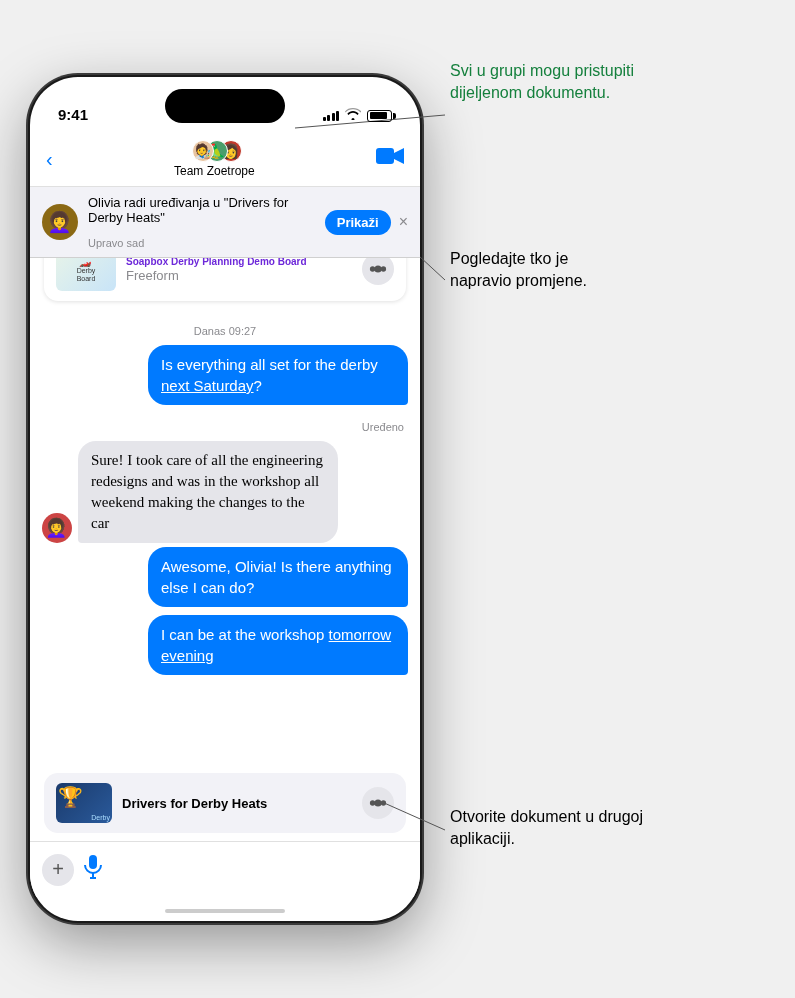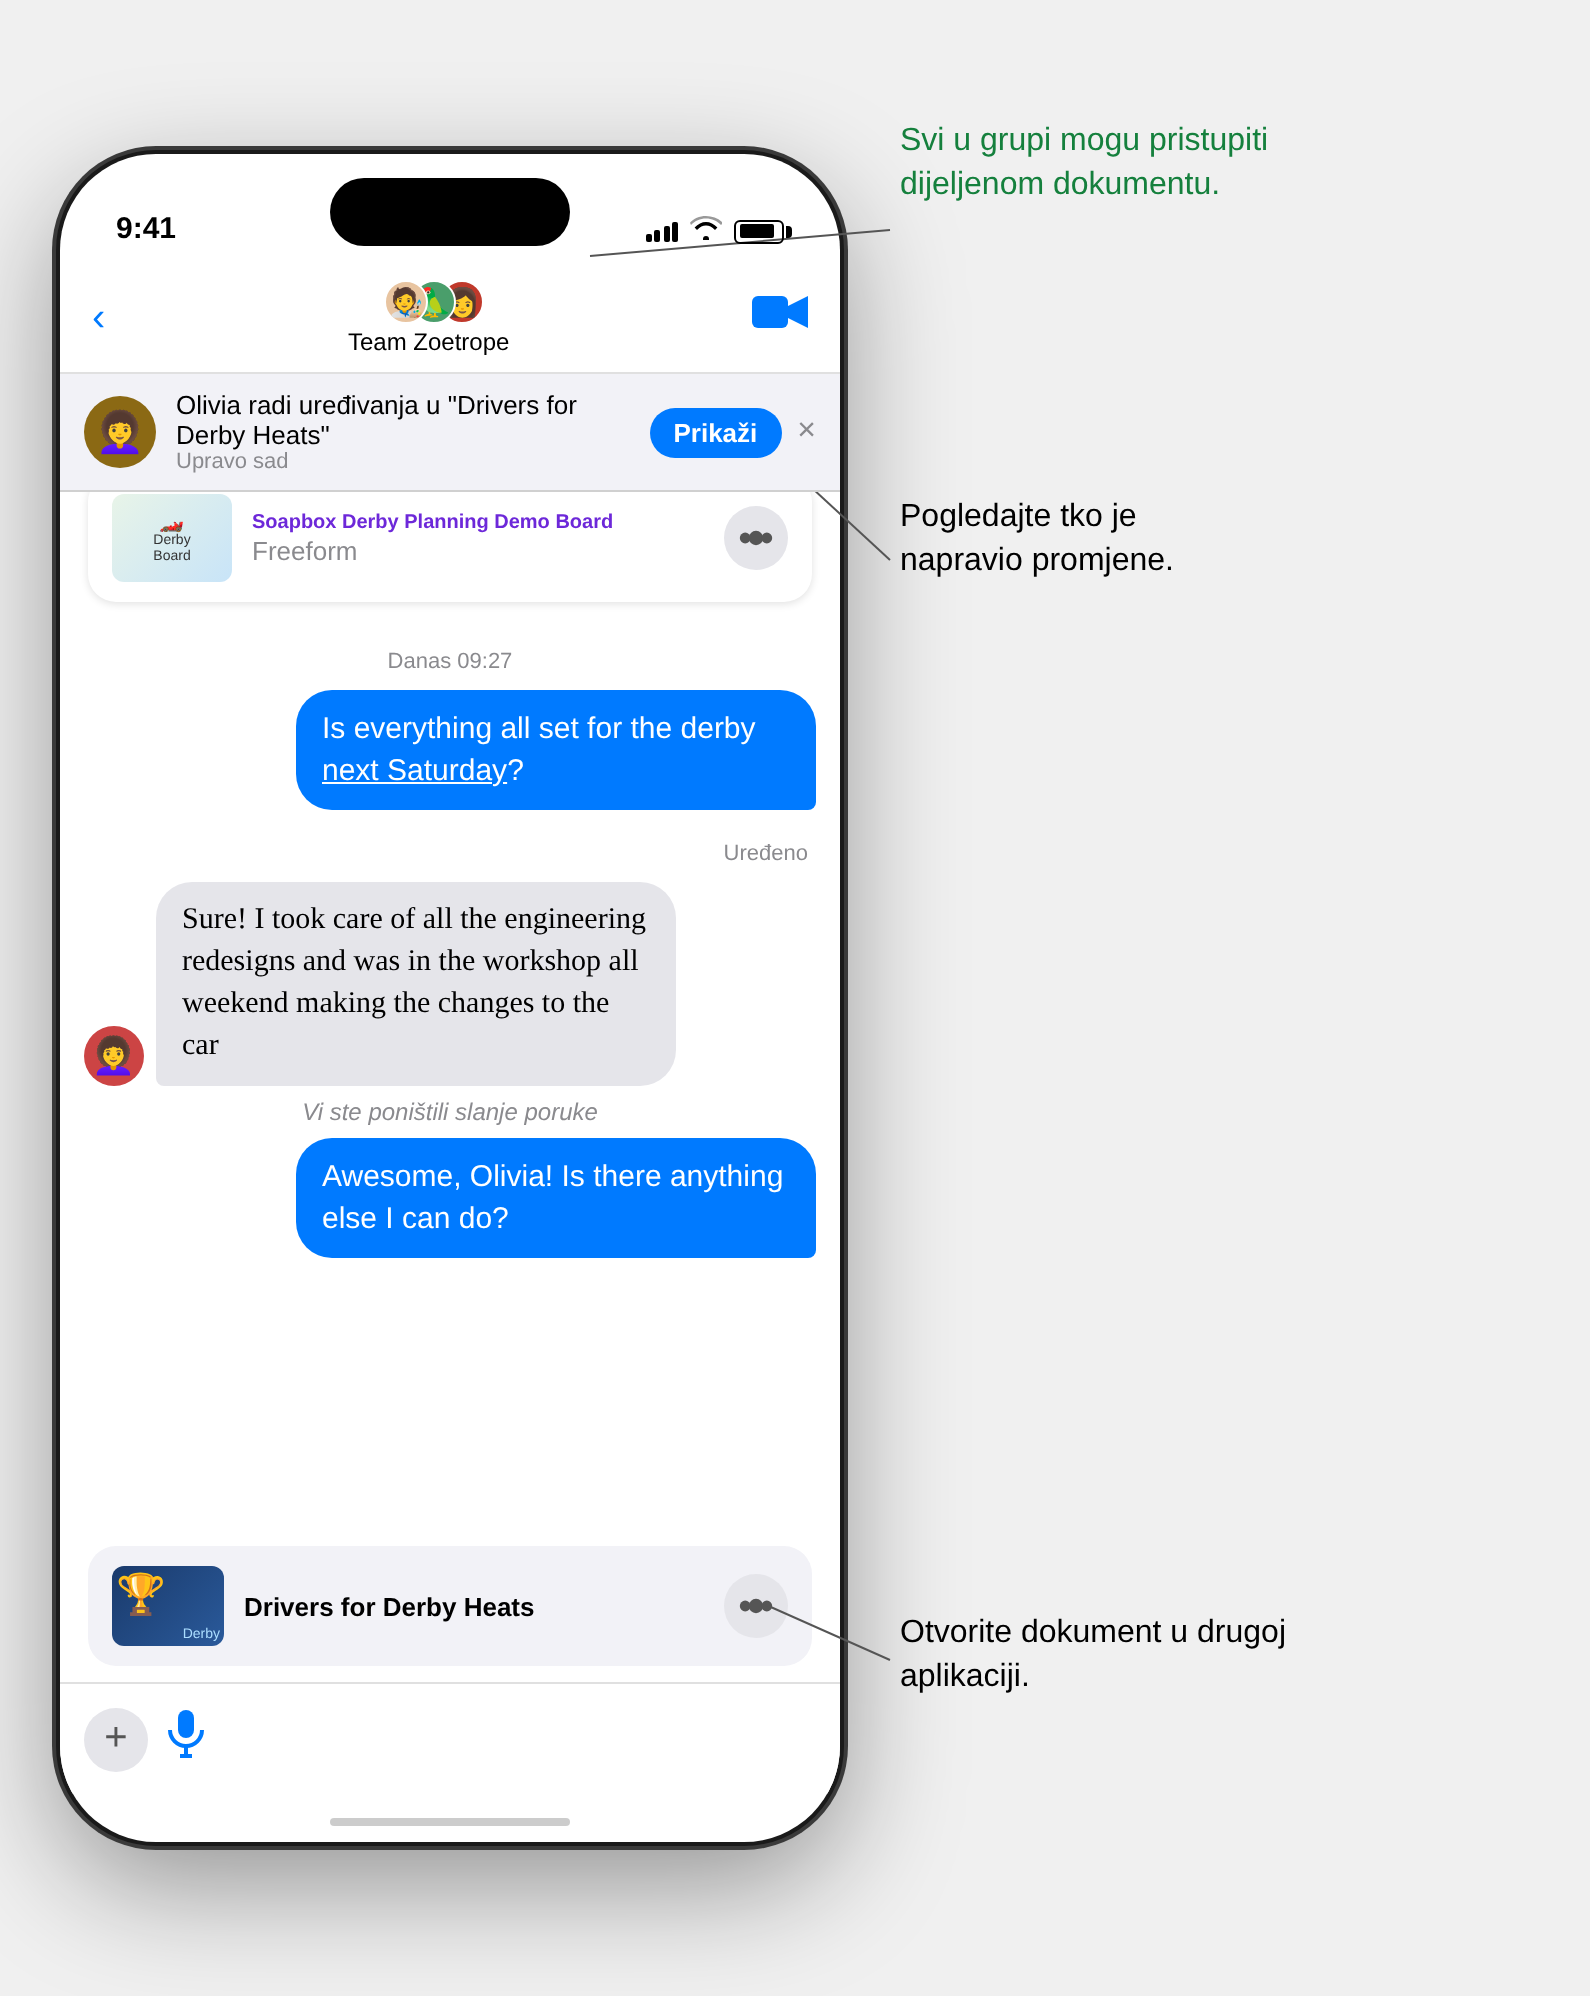--- a/index.html
+++ b/index.html
@@ -195,20 +195,21 @@
       flex: 1;
     }
     .collab-title {
       font-size: 13px;
       font-weight: 500;
       color: #000;
     }
     .collab-subtitle {
       font-size: 11px;
       color: #8a8a8e;
+      margin-top: 12px;
     }
     .collab-actions {
       display: flex;
       align-items: center;
       gap: 8px;
     }
     .prikazzi-btn {
       background: #007AFF;
       color: #fff;
       font-size: 13px;
@@ -589,29 +590,33 @@
     <div style="height:8px"></div>
     <div class="message-row incoming">
       <div class="msg-avatar">
         <span style="font-size:18px;">👩‍🦱</span>
       </div>
       <div class="bubble incoming">
         Sure! I took care of all the engineering redesigns and was in the workshop all weekend making the changes to the car
       </div>
     </div>
 
-    <div class="undo-label">Vi ste poništili slanje poruke</div>
 
     <div class="message-row outgoing">
       <div class="bubble outgoing">
         Awesome, Olivia! Is there anything else I can do?
       </div>
     </div>
 
     <div style="height:4px"></div>
+    <div class="message-row outgoing">
+      <div class="bubble outgoing">
+        I can be at the workshop <span class="link">tomorrow evening</span>
+      </div>
+    </div>
 
     <div style="height:8px"></div>
 
   </div>
 
   <div class="bottom-card">
     <div class="bottom-card-thumb">
       <div style="font-size:20px; position:absolute; top:2px; left:2px;">🏆</div>
       <div style="font-size:7px; color:#adf; position:absolute; bottom:2px; right:2px; text-align:right;">Derby</div>
     </div>

